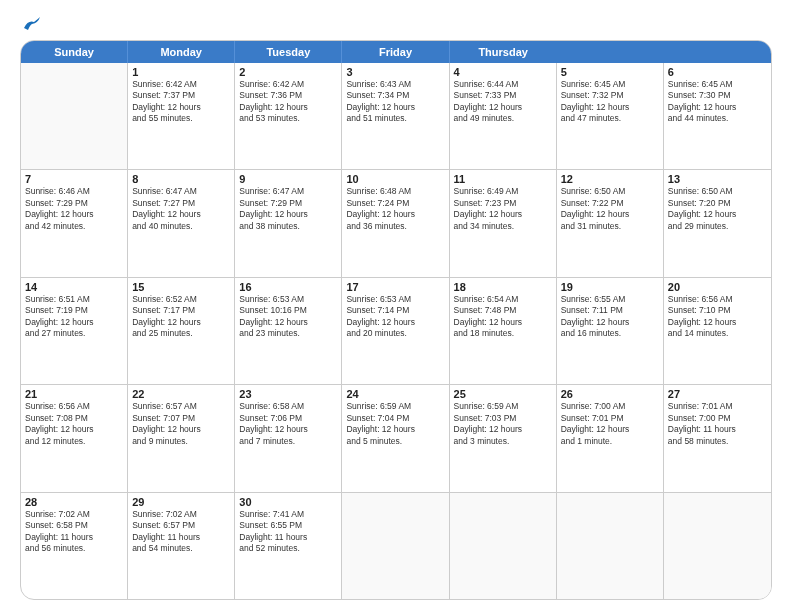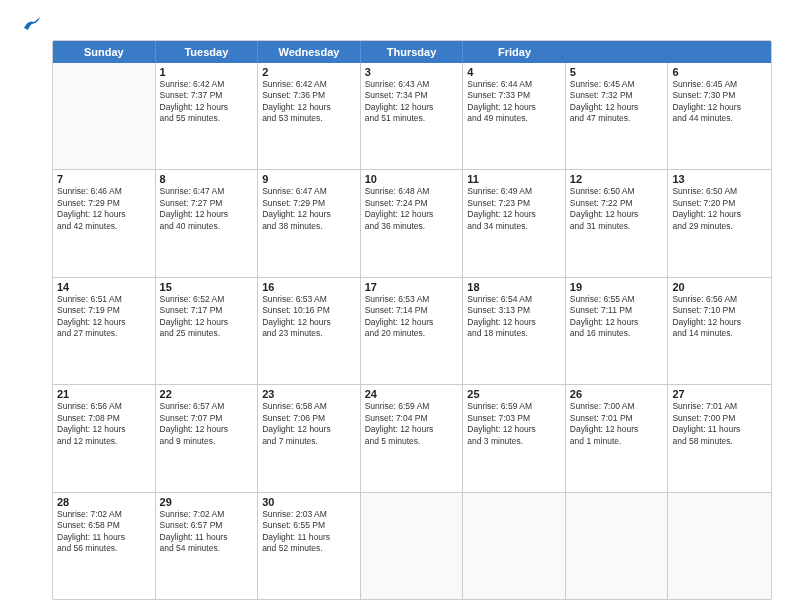--- a/index.html
+++ b/index.html
@@ -52,25 +52,24 @@
       line-height: 1.1;
     }
     .subtitle {
       font-size: 14px;
       color: #555;
       margin-top: 2px;
     }
     .calendar {
       flex: 1;
       border: 1px solid #ccc;
-      border-radius: 2px;
+      border-radius: 14px;
       overflow: hidden;
       display: flex;
       flex-direction: column;
-      margin-left: 32px;
     }
     .cal-header {
       display: grid;
       grid-template-columns: repeat(7, 1fr);
       background: #3a7bc8;
     }
     .cal-header-cell {
       color: #fff;
       font-size: 11px;
       font-weight: bold;
@@ -132,24 +131,24 @@
     </div>
     <div class="title-block">
       <div class="main-title"></div>
       <div class="subtitle"></div>
     </div>
   </div>
 
   <div class="calendar">
     <div class="cal-header">
     <div class="cal-header-cell">Sunday</div>
+        <div class="cal-header-cell">Monday</div>
         <div class="cal-header-cell">Tuesday</div>
-        <div class="cal-header-cell">Wednesday</div>
+        <div class="cal-header-cell">Friday</div>
         <div class="cal-header-cell">Thursday</div>
-        <div class="cal-header-cell">Friday</div>
       </div>
     <div class="cal-body">
     <div class="cal-row">
           <div class="cal-cell empty"></div>
           <div class="cal-cell">
             <span class="day-num">1</span>
             <span class="cell-line">Sunrise: 6:42 AM</span>
             <span class="cell-line">Sunset: 7:37 PM</span>
             <span class="cell-line">Daylight: 12 hours</span>
             <span class="cell-line">and 55 minutes.</span>
@@ -266,21 +265,21 @@
           <div class="cal-cell">
             <span class="day-num">17</span>
             <span class="cell-line">Sunrise: 6:53 AM</span>
             <span class="cell-line">Sunset: 7:14 PM</span>
             <span class="cell-line">Daylight: 12 hours</span>
             <span class="cell-line">and 20 minutes.</span>
           </div>
           <div class="cal-cell">
             <span class="day-num">18</span>
             <span class="cell-line">Sunrise: 6:54 AM</span>
-            <span class="cell-line">Sunset: 3:13 PM</span>
+            <span class="cell-line">Sunset: 7:48 PM</span>
             <span class="cell-line">Daylight: 12 hours</span>
             <span class="cell-line">and 18 minutes.</span>
           </div>
           <div class="cal-cell">
             <span class="day-num">19</span>
             <span class="cell-line">Sunrise: 6:55 AM</span>
             <span class="cell-line">Sunset: 7:11 PM</span>
             <span class="cell-line">Daylight: 12 hours</span>
             <span class="cell-line">and 16 minutes.</span>
           </div>
@@ -353,21 +352,21 @@
           </div>
           <div class="cal-cell">
             <span class="day-num">29</span>
             <span class="cell-line">Sunrise: 7:02 AM</span>
             <span class="cell-line">Sunset: 6:57 PM</span>
             <span class="cell-line">Daylight: 11 hours</span>
             <span class="cell-line">and 54 minutes.</span>
           </div>
           <div class="cal-cell">
             <span class="day-num">30</span>
-            <span class="cell-line">Sunrise: 2:03 AM</span>
+            <span class="cell-line">Sunrise: 7:41 AM</span>
             <span class="cell-line">Sunset: 6:55 PM</span>
             <span class="cell-line">Daylight: 11 hours</span>
             <span class="cell-line">and 52 minutes.</span>
           </div>
           <div class="cal-cell empty"></div>
           <div class="cal-cell empty"></div>
           <div class="cal-cell empty"></div>
           <div class="cal-cell empty"></div>
         </div>
       </div>

